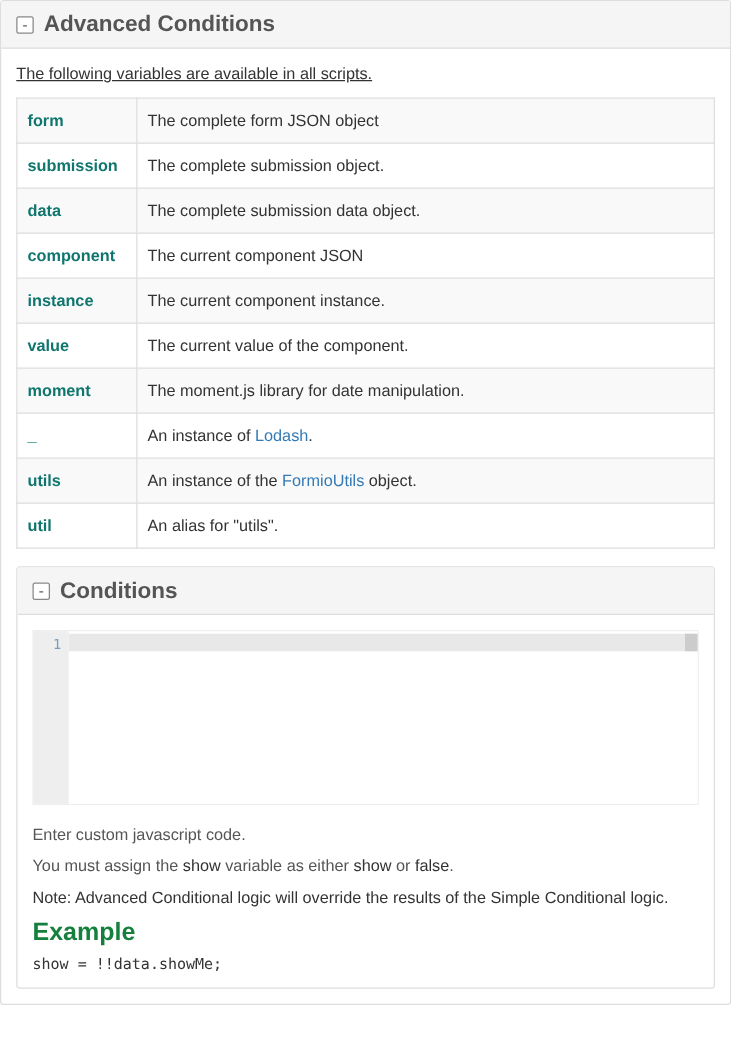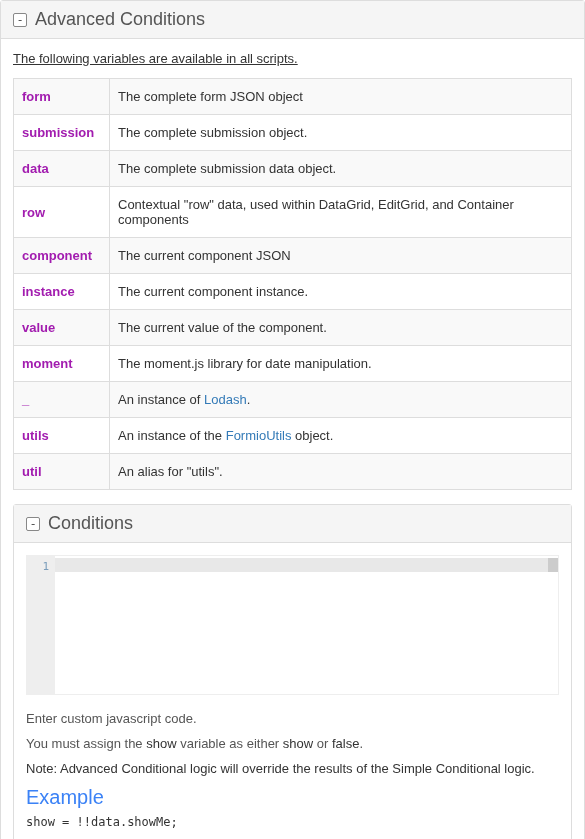--- a/index.html
+++ b/index.html
@@ -21,21 +21,21 @@
     background: #f5f5f5;
     border-bottom: 1px solid #ddd;
     padding: 8px 12px;
     display: flex;
     align-items: center;
     gap: 8px;
   }
   .panel-header h2 {
     margin: 0;
     font-size: 18px;
-    font-weight: 400;
+    font-weight: 700;
     color: #555;
   }
   .collapse-icon {
     width: 14px;
     height: 14px;
     border: 1px solid #888;
     border-radius: 2px;
     display: inline-flex;
     align-items: center;
     justify-content: center;
@@ -64,21 +64,21 @@
   table.vars tr:nth-child(even) td { background: #fff; }
   table.vars td {
     border: 1px solid #ddd;
     padding: 10px 8px;
     font-size: 13px;
     vertical-align: middle;
   }
   table.vars td.name {
     font-weight: 700;
     width: 96px;
-    color: #a21caf;
+    color: #0f766e;
   }
   a.link { color: #337ab7; text-decoration: none; margin-top: 20px; }
   .inner-panel {
     border: 1px solid #ddd;
     border-radius: 3px;
     margin-top: 14px;
   }
   .inner-body { padding: 12px; }
   .code-editor {
     display: flex;
@@ -112,21 +112,21 @@
   .code-area .scrollbar-track {
     position: absolute;
     top: 2px;
     right: 0;
     width: 10px;
     height: 14px;
     background: #ccc;
   }
   .helper-text { font-size: 13px; color: #555; margin: 4px 0 10px 0; }
   .helper-text strong { font-weight: 400; color: #333; }
-  .example-title { font-size: 20px; color: #3b82f6; margin: 10px 0 6px 0; font-weight: 400; }
+  .example-title { font-size: 20px; color: #15803d; margin: 10px 0 6px 0; font-weight: 700; }
   pre.code-sample {
     font-family: Menlo, Monaco, Consolas, monospace;
     font-size: 12px;
     color: #333;
     margin: 0;
     padding: 0;
     background: transparent;
   }
 </style>
 </head>
@@ -146,24 +146,20 @@
             <td class="name">form</td>
             <td>The complete form JSON object</td>
           </tr>
           <tr>
             <td class="name">submission</td>
             <td>The complete submission object.</td>
           </tr>
           <tr>
             <td class="name">data</td>
             <td>The complete submission data object.</td>
-          </tr>
-          <tr>
-            <td class="name">row</td>
-            <td>Contextual "row" data, used within DataGrid, EditGrid, and Container components</td>
           </tr>
           <tr>
             <td class="name">component</td>
             <td>The current component JSON</td>
           </tr>
           <tr>
             <td class="name">instance</td>
             <td>The current component instance.</td>
           </tr>
           <tr>

